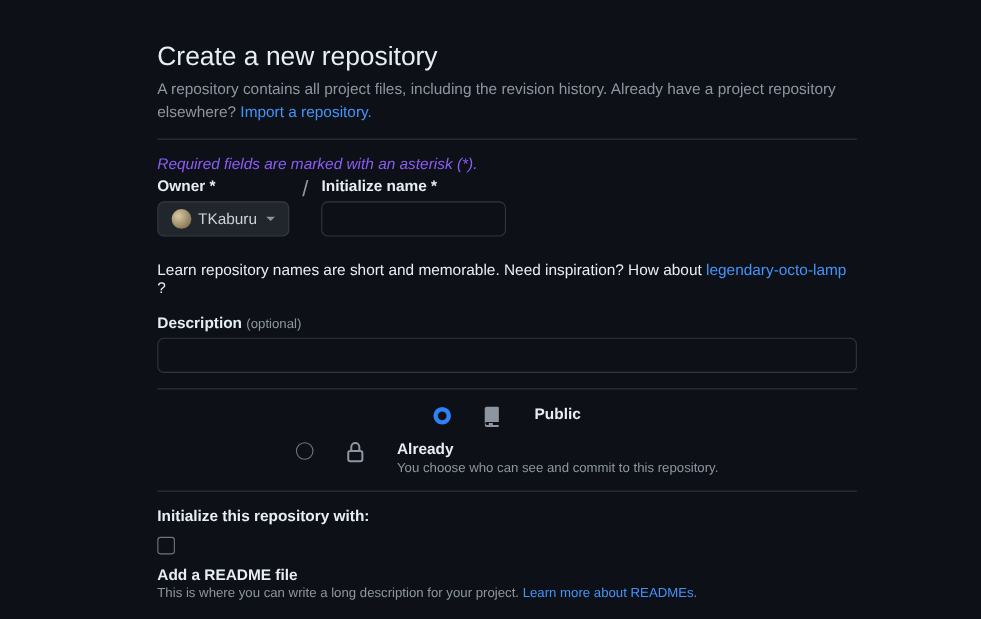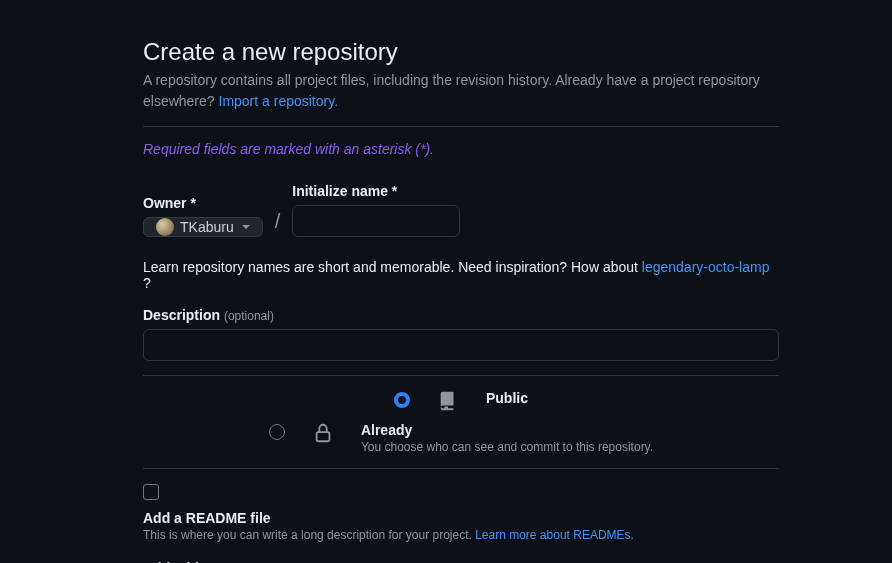--- a/index.html
+++ b/index.html
@@ -38,43 +38,43 @@
     border-top: 1px solid #30363d;
     margin: 14px 0;
   }
   .required-note {
     font-style: italic;
     color: #8b5cf6;
     font-size: 14px;
   }
   .owner-row {
     display: flex;
-    align-items: flex-end;
+    align-items: flex-start;
     gap: 10px;
-    margin-top: 26px;
+    margin-top: 4px;
   }
   .field-group { display: flex; flex-direction: column; }
   .field-label {
     font-weight: 600;
     font-size: 14px;
     color: #e6edf3;
     margin-bottom: 6px;
   }
   .owner-btn {
     display: inline-flex;
     align-items: center;
     gap: 6px;
     background: #21262d;
     border: 1px solid #363b42;
     border-radius: 6px;
     padding: 5px 12px;
     color: #c9d1d9;
     font-size: 14px;
     cursor: pointer;
-    height: 20px;
+    height: 32px;
   }
   .avatar {
     width: 18px; height: 18px;
     border-radius: 50%;
     background: radial-gradient(circle at 35% 35%, #d9c9a3, #6b5b3a);
     display: inline-block;
   }
   .caret {
     width: 0; height: 0;
     border-left: 4px solid transparent;
@@ -258,20 +258,21 @@
       <path d="M8 11V7a4 4 0 0 1 8 0v4"></path>
     </svg>
     <div class="vis-text">
       <strong>Already</strong>
       <span>You choose who can see and commit to this repository.</span>
     </div>
   </div>
 
   <hr class="sep">
 
+  <div class="init-heading">Initialize this repository with:</div>
 
   <div class="check-row">
     <input type="checkbox" class="checkbox" style="">
     <div class="check-text">
       <strong>Add a README file</strong>
       <span class="sub">
         <span>This is where you can write a long description for your project. </span>
         <a class="link">Learn more about READMEs.</a>
       </span>
     </div>

